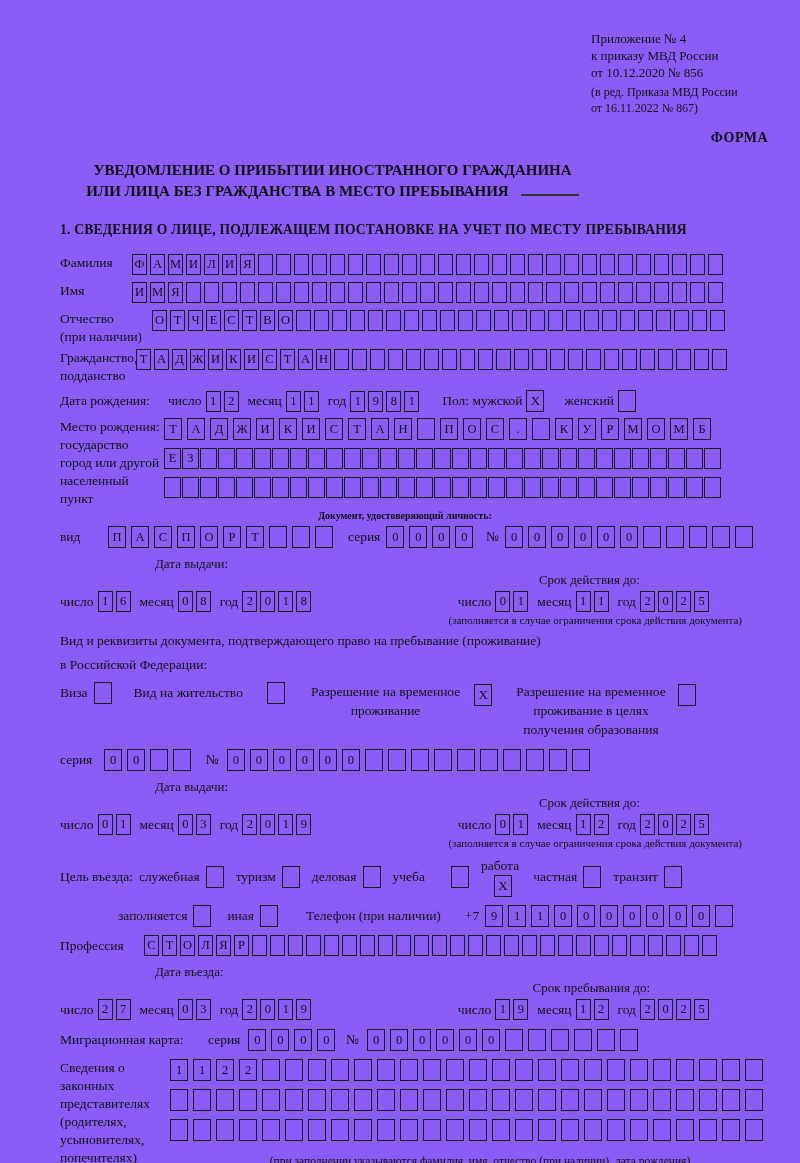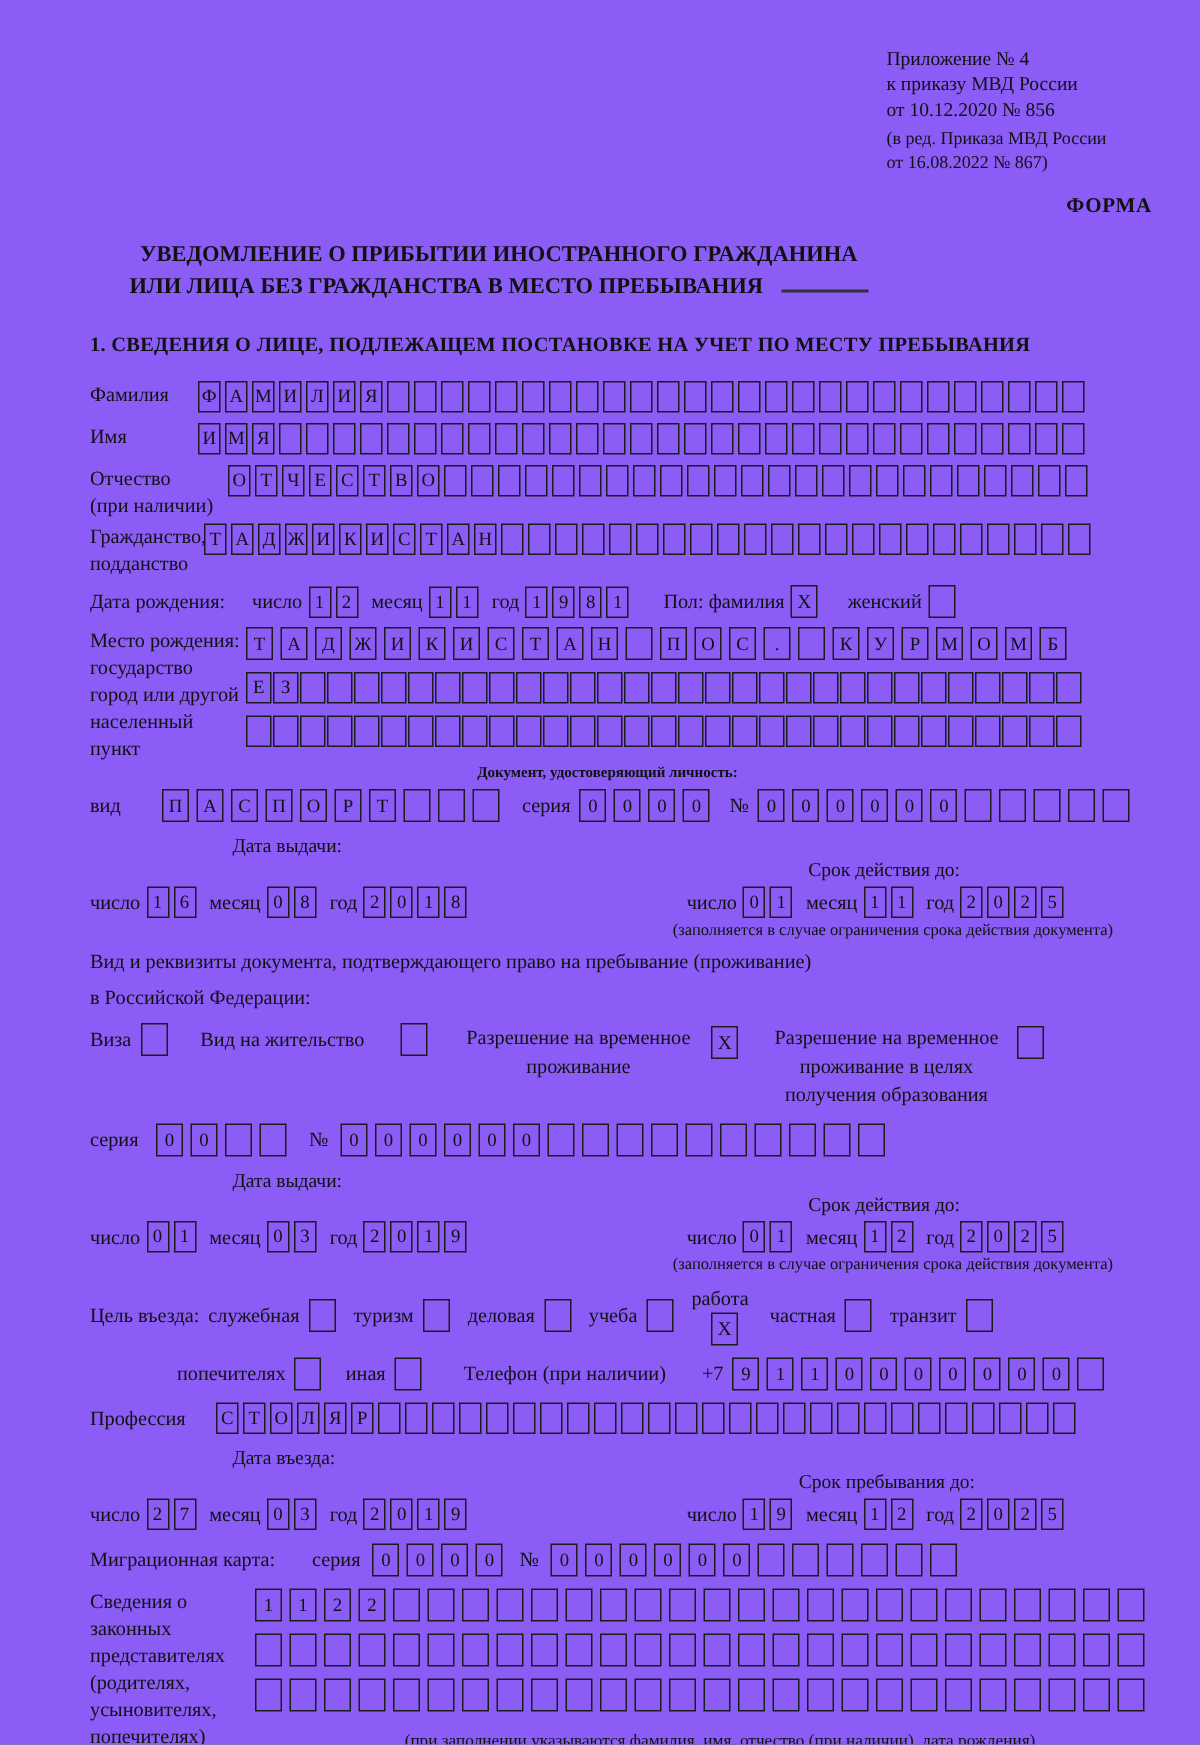--- a/index.html
+++ b/index.html
@@ -42,21 +42,21 @@
 </head>
 <body>
 
 <div class="page">
 
   <div class="hdr">
     <div>Приложение № 4</div>
     <div>к приказу МВД России</div>
     <div>от 10.12.2020 № 856</div>
     <div class="small gap">(в ред. Приказа МВД России</div>
-    <div class="small">от 16.08.2022 № 867)</div>
+    <div class="small">от 16.11.2022 № 867)</div>
   </div>
   <div class="forma">ФОРМА</div>
 
   <div class="title">
     <div>УВЕДОМЛЕНИЕ О ПРИБЫТИИ ИНОСТРАННОГО ГРАЖДАНИНА</div>
     <div><span>ИЛИ ЛИЦА БЕЗ ГРАЖДАНСТВА В МЕСТО ПРЕБЫВАНИЯ</span><span class="uline"></span></div>
   </div>
 
   <div class="sec1">1. СВЕДЕНИЯ О ЛИЦЕ, ПОДЛЕЖАЩЕМ ПОСТАНОВКЕ НА УЧЕТ ПО МЕСТУ ПРЕБЫВАНИЯ</div>
 
@@ -88,21 +88,21 @@
     <span class="lbl" style="width:108px;">Дата рождения:</span>
     <span class="dgrp">
       <span class="lbl">число</span>
       <span class="cellrow"><span class="cell">1</span><span class="cell">2</span></span>
       <span class="lbl">месяц</span>
       <span class="cellrow"><span class="cell">1</span><span class="cell">1</span></span>
       <span class="lbl">год</span>
       <span class="cellrow"><span class="cell">1</span><span class="cell">9</span><span class="cell">8</span><span class="cell">1</span></span>
     </span>
     <span class="dgrp" style="margin-left:14px;">
-      <span class="lbl">Пол: фамилия</span>
+      <span class="lbl">Пол: мужской</span>
       <span class="cellrow"><span class="cell cb">X</span></span>
       <span class="lbl" style="margin-left:14px;">женский</span>
       <span class="cellrow"><span class="cell cb"></span></span>
     </span>
   </div>
 
   <div class="frow" style="margin-top:6px;">
     <span class="lbl" style="width:104px;">
       <span>Место рождения:</span><br>
       <span>государство</span><br>
@@ -214,41 +214,41 @@
         <span class="cellrow"><span class="cell cb"></span></span>
       </span>
     <span class="cbgrp" style="margin-left:12px;">
         <span class="lbl">туризм</span>
         <span class="cellrow"><span class="cell cb"></span></span>
       </span>
     <span class="cbgrp" style="margin-left:12px;">
         <span class="lbl">деловая</span>
         <span class="cellrow"><span class="cell cb"></span></span>
       </span>
-    <span class="cbgrp" style="margin-left:12px;">
+    <span class="cbgrp" style="margin-left:12px;gap:20px;">
         <span class="lbl">учеба</span>
         <span class="cellrow"><span class="cell cb"></span></span>
       </span>
     <span class="cbgrp" style="margin-left:12px;flex-direction:column;">
         <span class="lbl">работа</span>
         <span class="cellrow"><span class="cell cb">X</span></span>
       </span>
     <span class="cbgrp" style="margin-left:8px;">
         <span class="lbl">частная</span>
         <span class="cellrow"><span class="cell cb"></span></span>
       </span>
     <span class="cbgrp" style="margin-left:12px;">
         <span class="lbl">транзит</span>
         <span class="cellrow"><span class="cell cb"></span></span>
       </span>
   </div>
 
   <div class="frow" style="align-items:center;margin-top:8px;">
     <span class="cbgrp" style="margin-left:58px;">
-        <span class="lbl">попечителях</span>
+        <span class="lbl">заполняется</span>
         <span class="cellrow"><span class="cell cb"></span></span>
       </span>
     <span class="cbgrp" style="margin-left:16px;">
         <span class="lbl">иная</span>
         <span class="cellrow"><span class="cell cb"></span></span>
       </span>
     <span class="lbl" style="margin-left:28px;">Телефон (при наличии)</span>
     <span class="lbl" style="margin-left:24px;margin-right:6px;">+7</span>
     <span class="cellrow"><span class="cell w">9</span><span class="cell w">1</span><span class="cell w">1</span><span class="cell w">0</span><span class="cell w">0</span><span class="cell w">0</span><span class="cell w">0</span><span class="cell w">0</span><span class="cell w">0</span><span class="cell w">0</span><span class="cell w"></span></span>
   </div>

